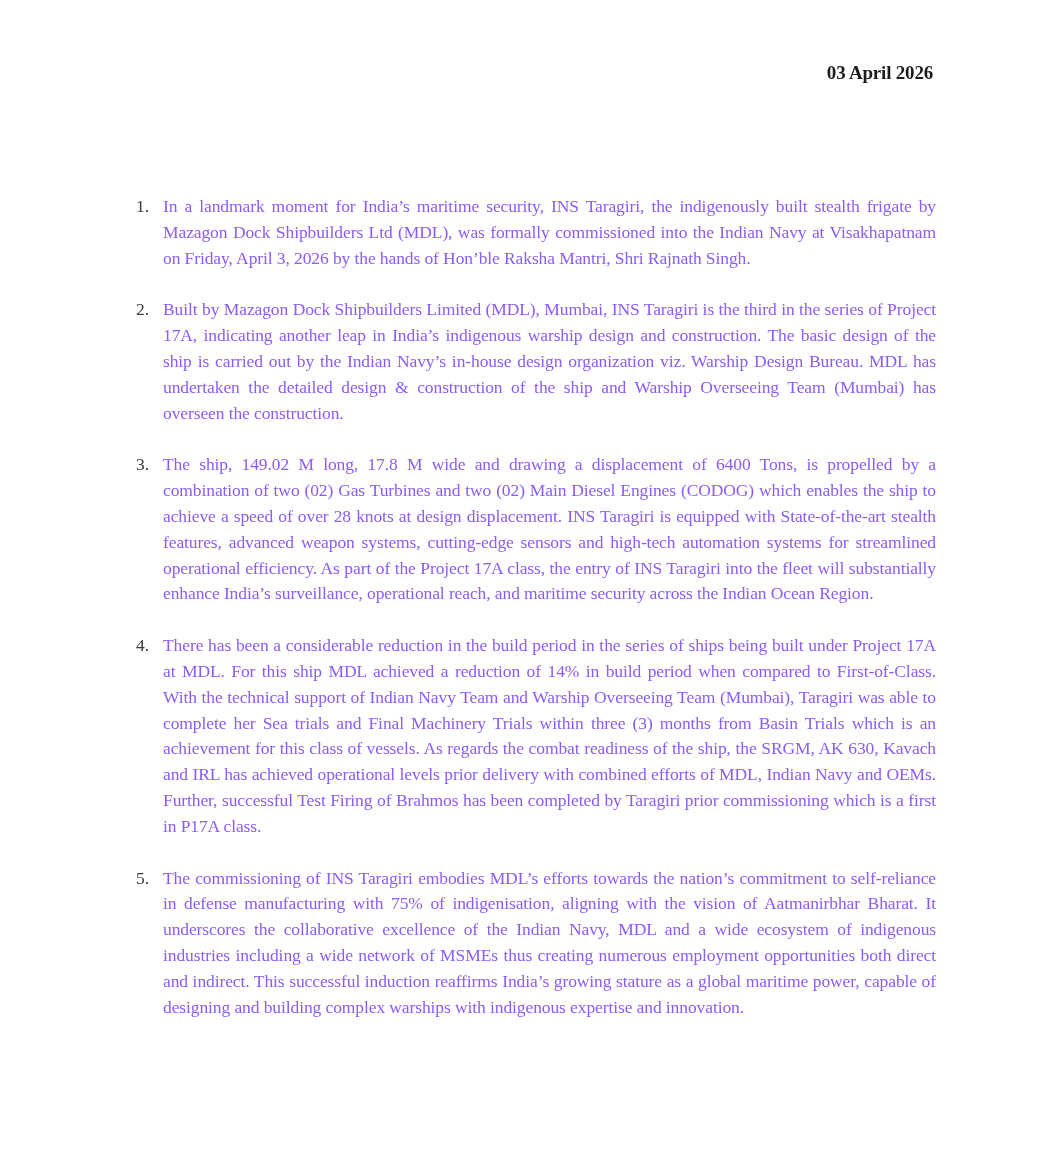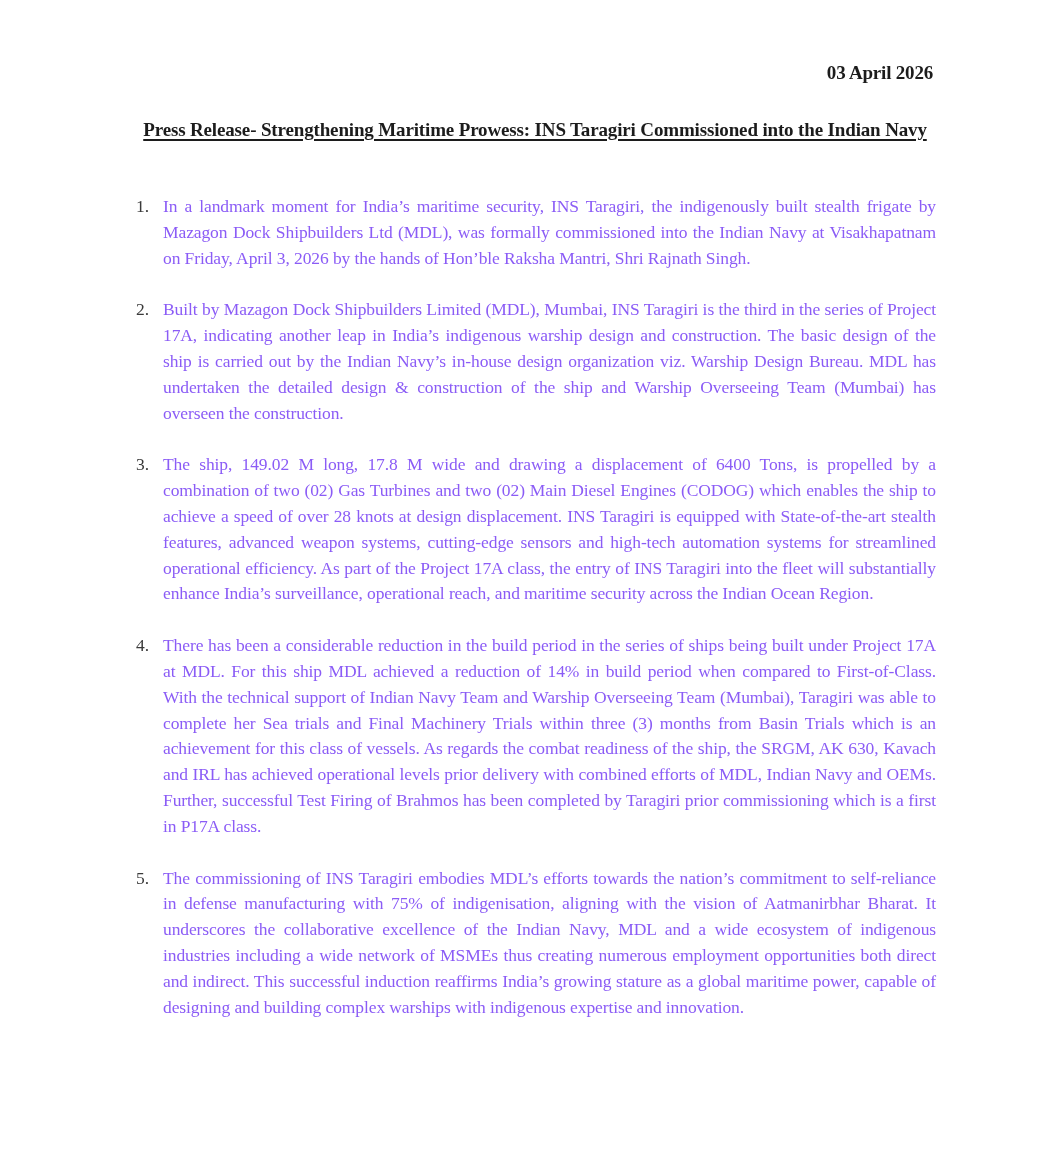--- a/index.html
+++ b/index.html
@@ -78,21 +78,20 @@
       letter-spacing: -0.1px;
     }
   </style>
 </head>
 <body>
 
 <div class="page">
 
   <div class="date">03 April 2026</div>
 
-  <div class="title">Press Release- Strengthening Maritime Prowess: INS Taragiri Commissioned into the Indian Navy</div>
 
   <ol class="list">
     <li class="item">
       <span class="num">1.</span>
       <div class="text">In a landmark moment for India’s maritime security, INS Taragiri, the indigenously built stealth frigate by Mazagon Dock Shipbuilders Ltd (MDL), was formally commissioned into the Indian Navy at Visakhapatnam on Friday, April 3, 2026 by the hands of Hon’ble Raksha Mantri, Shri Rajnath Singh.</div>
     </li>
     <li class="item">
       <span class="num">2.</span>
       <div class="text">Built by Mazagon Dock Shipbuilders Limited (MDL), Mumbai, INS Taragiri is the third in the series of Project 17A, indicating another leap in India’s indigenous warship design and construction. The basic design of the ship is carried out by the Indian Navy’s in-house design organization viz. Warship Design Bureau. MDL has undertaken the detailed design &amp; construction of the ship and Warship Overseeing Team (Mumbai) has overseen the construction.</div>
     </li>

